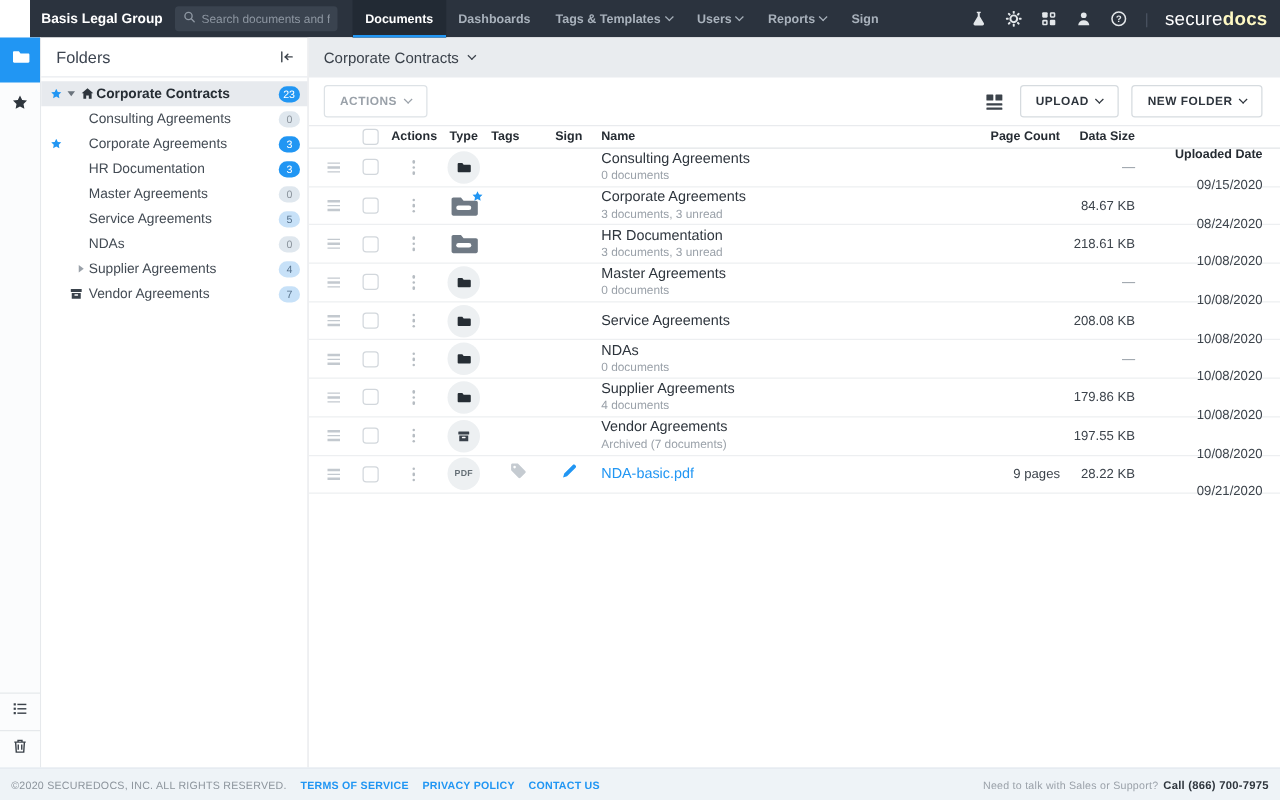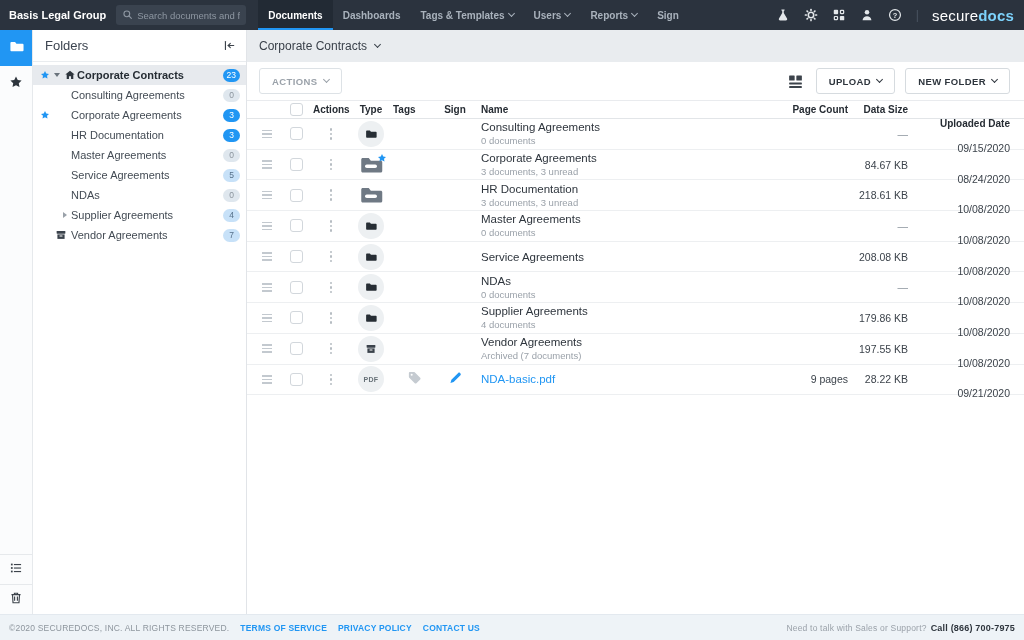--- a/index.html
+++ b/index.html
@@ -1,32 +1,32 @@
 <!DOCTYPE html>
 <html><head>
 <meta charset="utf-8">
 <style>
   * { margin:0; padding:0; box-sizing:border-box; }
   html,body { width:1024px; height:640px; font-family:"Liberation Sans", sans-serif; background:#fff; overflow:hidden; }
   .app { width:1024px; height:640px; display:flex; flex-direction:column; overflow:hidden; }
 
   
-  .topbar { height:30px; background:#2b333e; display:flex; align-items:stretch; flex:0 0 30px; color:#fff; }
+  .topbar { height:30px; background:#2b333e; display:flex; align-items:stretch; flex:0 0 30px; color:#fff;margin-left:24px; }
   .org { font-size:11px; font-weight:bold; color:#fff; display:flex; align-items:center; padding:0 10px 0 9px; white-space:nowrap; }
   .search { margin:5px 0; width:130px; background:#3a434f; border-radius:3px; display:flex; align-items:center; padding:0 6px; gap:4px; }
   .search input { background:transparent; border:none; outline:none; color:#cfd5db; font-size:9.5px; width:100%; font-family:"Liberation Sans",sans-serif; }
   .search input::placeholder { color:#8e97a2; }
   .nav { display:flex; align-items:stretch; margin-left:12px; }
   .nav-item { display:flex; align-items:center; gap:4px; padding:0 10px; font-size:10px; font-weight:bold; color:#a9b2bc; cursor:pointer; white-space:nowrap; position:relative; }
   .nav-item.active { background:#222a34; color:#fff; box-shadow:inset 0 -2px 0 #2196f3; }
   .top-right { margin-left:auto; display:flex; align-items:center; gap:13px; padding-right:10px; }
   .top-icon { width:15px; height:15px; display:flex; align-items:center; justify-content:center; cursor:pointer; }
   .top-sep { color:#4a5462; font-size:12px; }
   .logo { font-size:15px; letter-spacing:.2px; color:#fff; white-space:nowrap; }
-  .logo b { color:#7dd3fc; }
+  .logo b { color:#fef9c3; }
 
   
   .body { flex:1 1 auto; display:flex; min-height:0; }
 
   .rail { width:33px; flex:0 0 33px; background:#fbfcfd; border-right:1px solid #e6e9ec; display:flex; flex-direction:column; }
   .rail-btn { height:36px; display:flex; align-items:center; justify-content:center; cursor:pointer; }
   .rail-btn.active { background:#2196f3; }
   .rail-bottom { margin-top:auto; }
   .rail-bottom .rail-btn { height:30px; border-top:1px solid #e6e9ec; }
 

